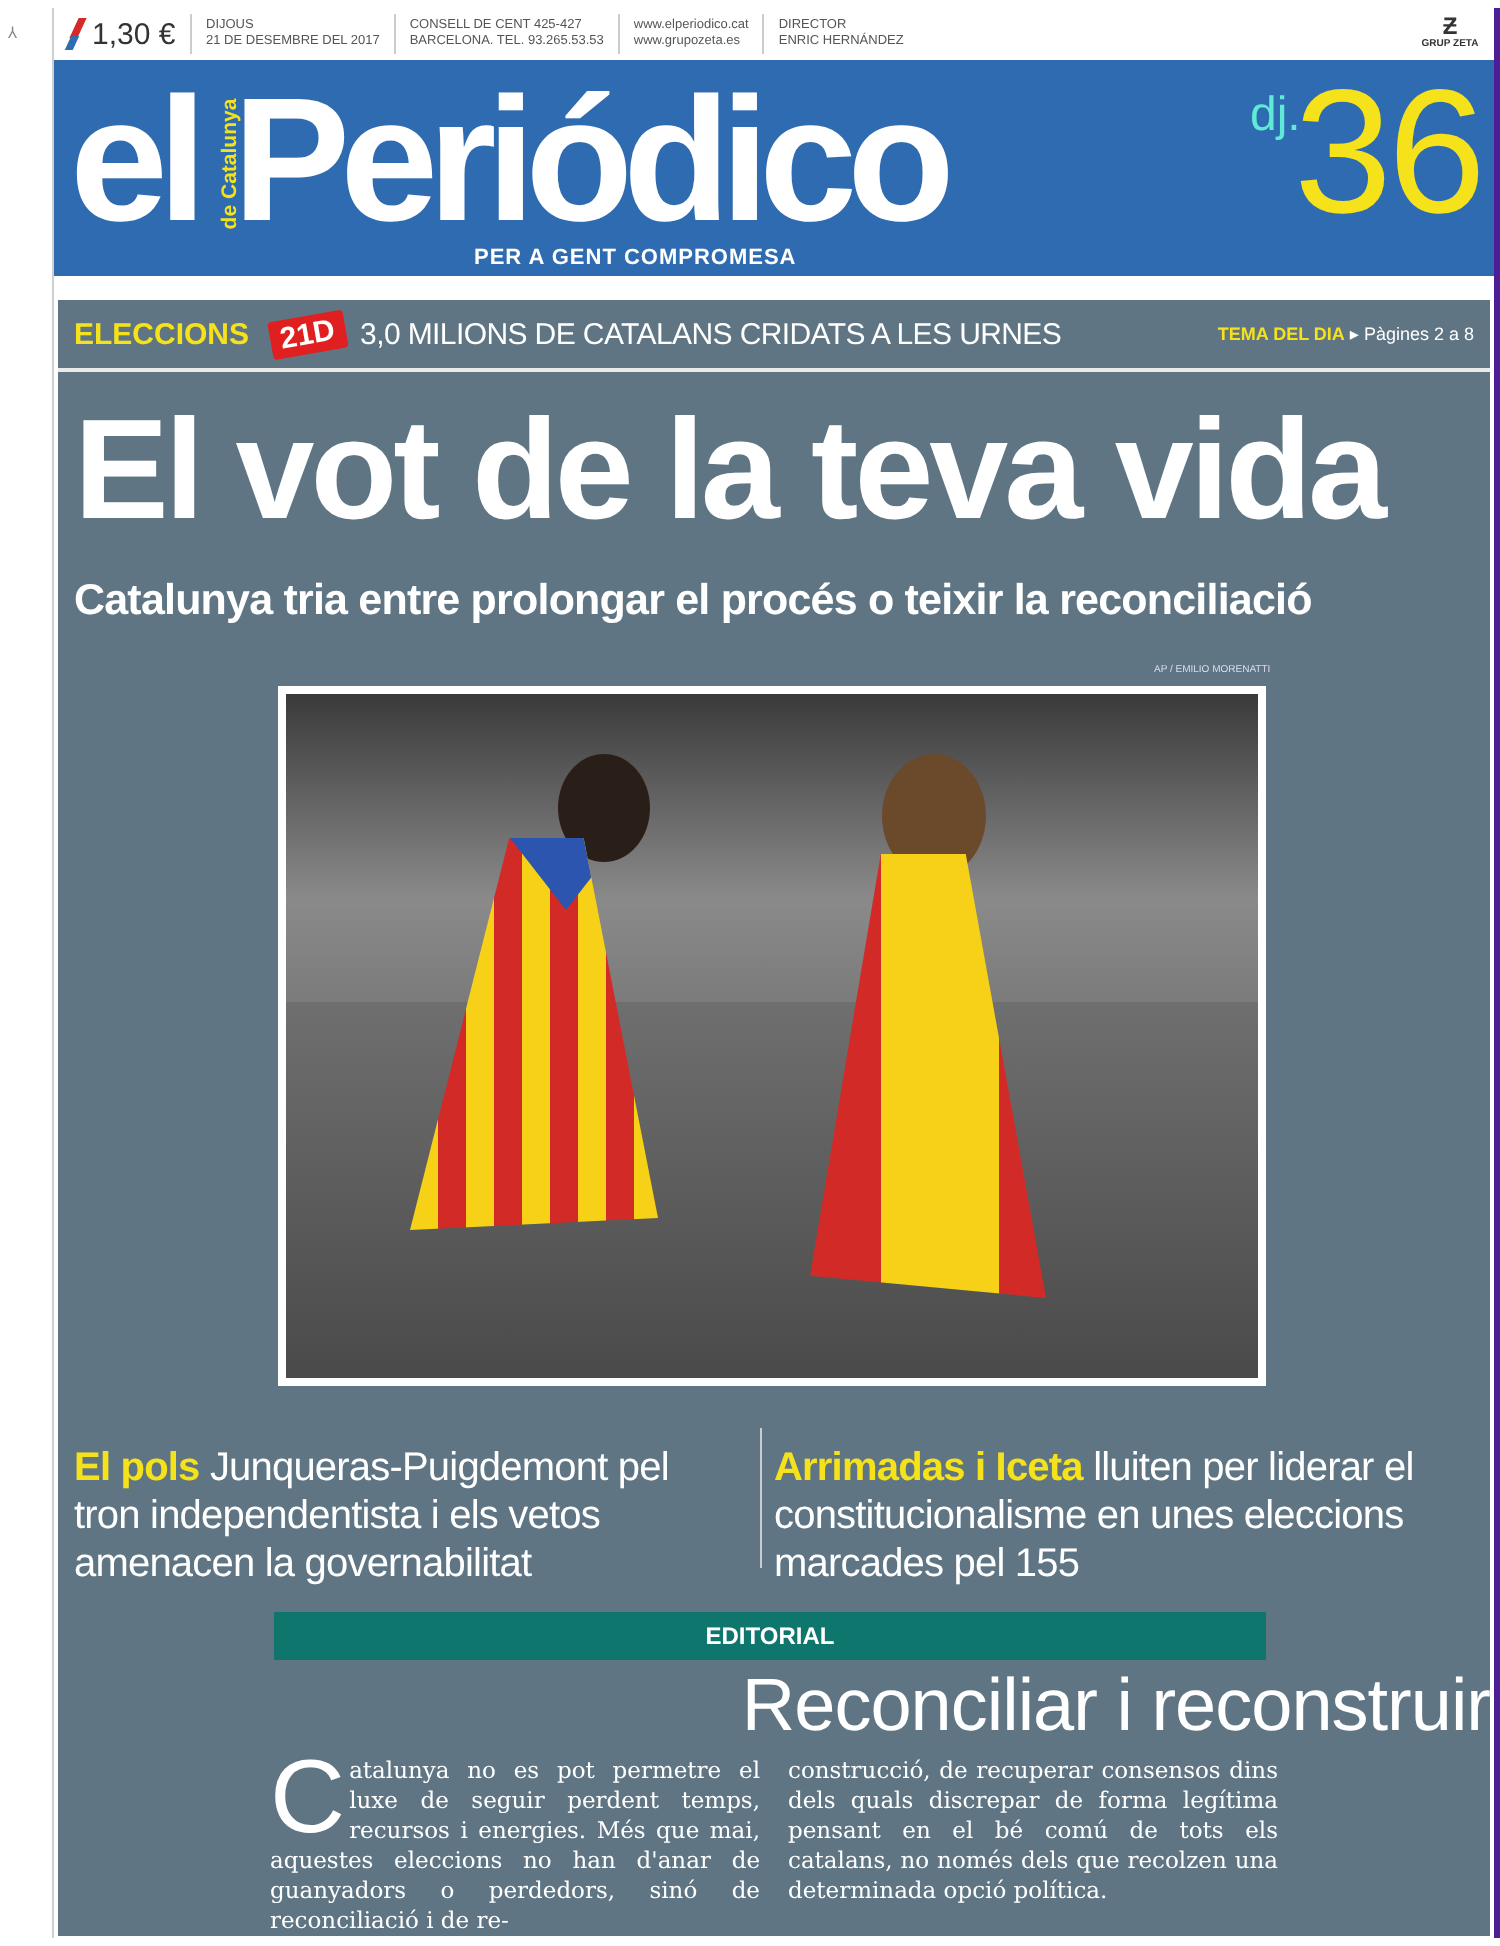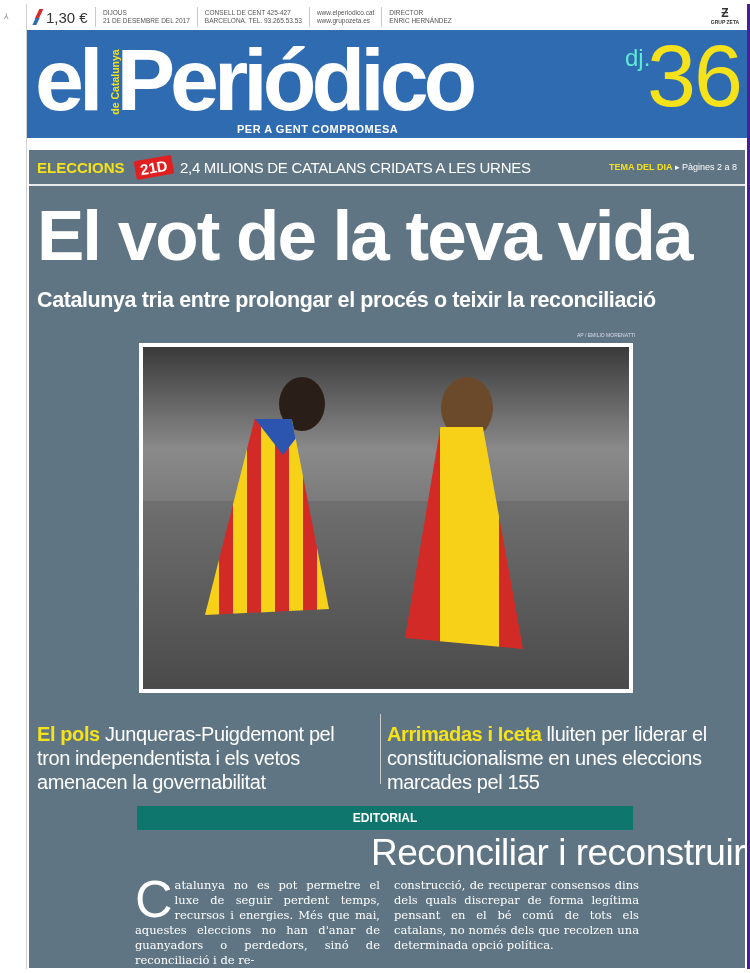--- a/index.html
+++ b/index.html
@@ -99,21 +99,21 @@
       </div>
     <div class="tagline">PER A GENT COMPROMESA</div>
     <div class="day">dj.</div>
     <div class="date">36</div>
   </div>
 
   <div class="gray">
     <div class="strip">
       <span class="elecc">ELECCIONS</span>
       <span class="badge">21D</span>
-      <span class="stripline">2,4 MILIONS DE CATALANS CRIDATS A LES URNES</span>
+      <span class="stripline">3,0 MILIONS DE CATALANS CRIDATS A LES URNES</span>
       <span class="tema"><b>TEMA DEL DIA</b> ▸ <span>Pàgines 2 a 8</span></span>
     </div>
 
     <div class="headline">El vot de la teva vida</div>
     <div class="subhead">Catalunya tria entre prolongar el procés o teixir la reconciliació</div>
     <div class="credit">AP / EMILIO MORENATTI</div>
 
     <div class="photo">
       <div class="photo-inner">
         <div class="road"></div>

